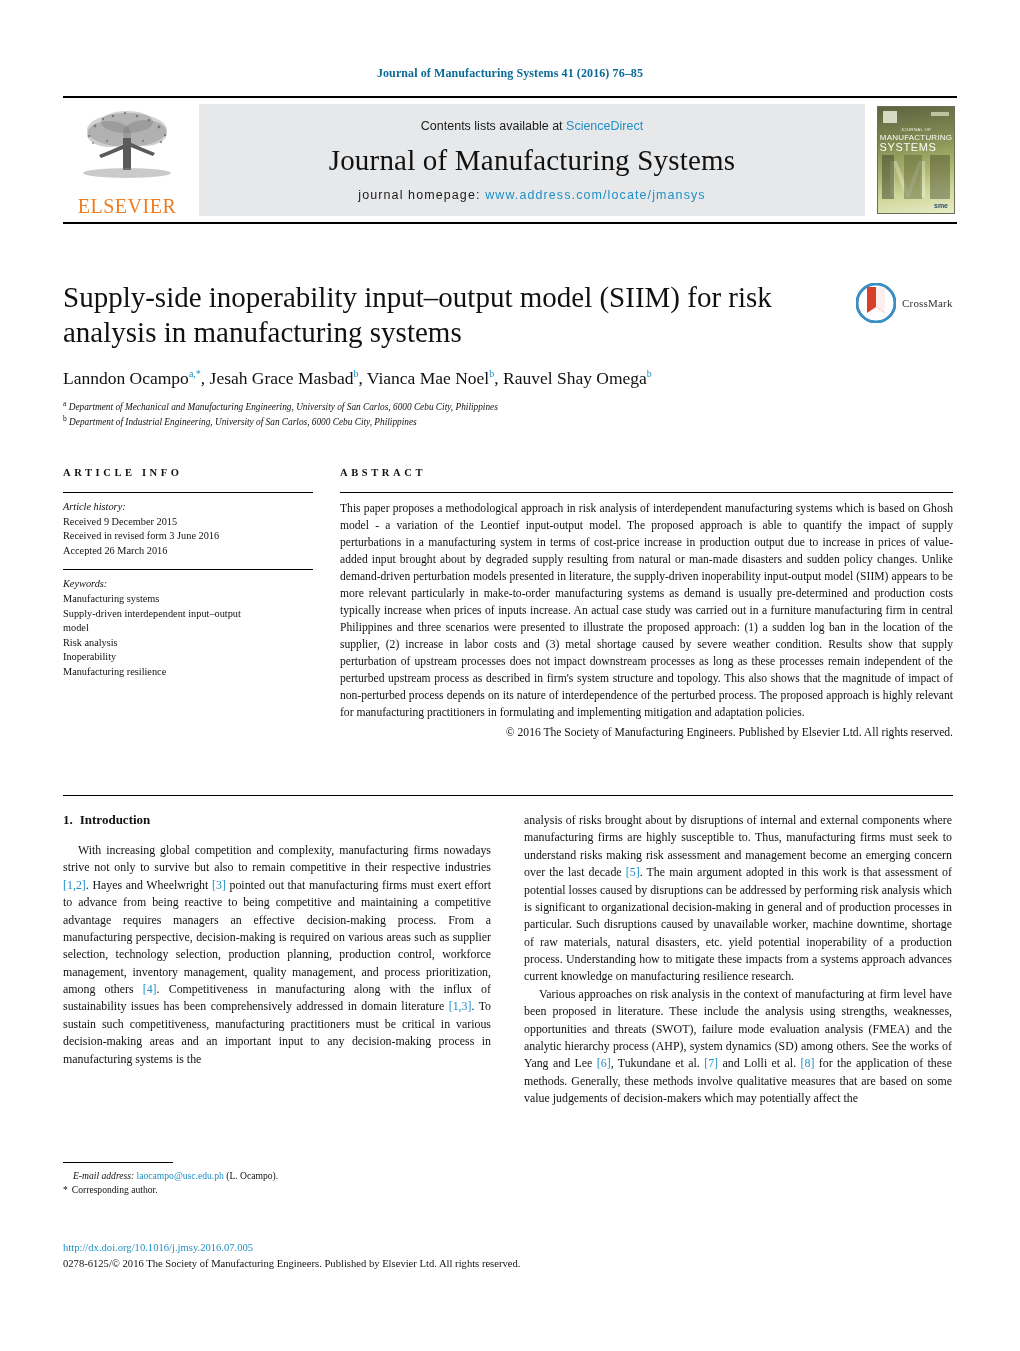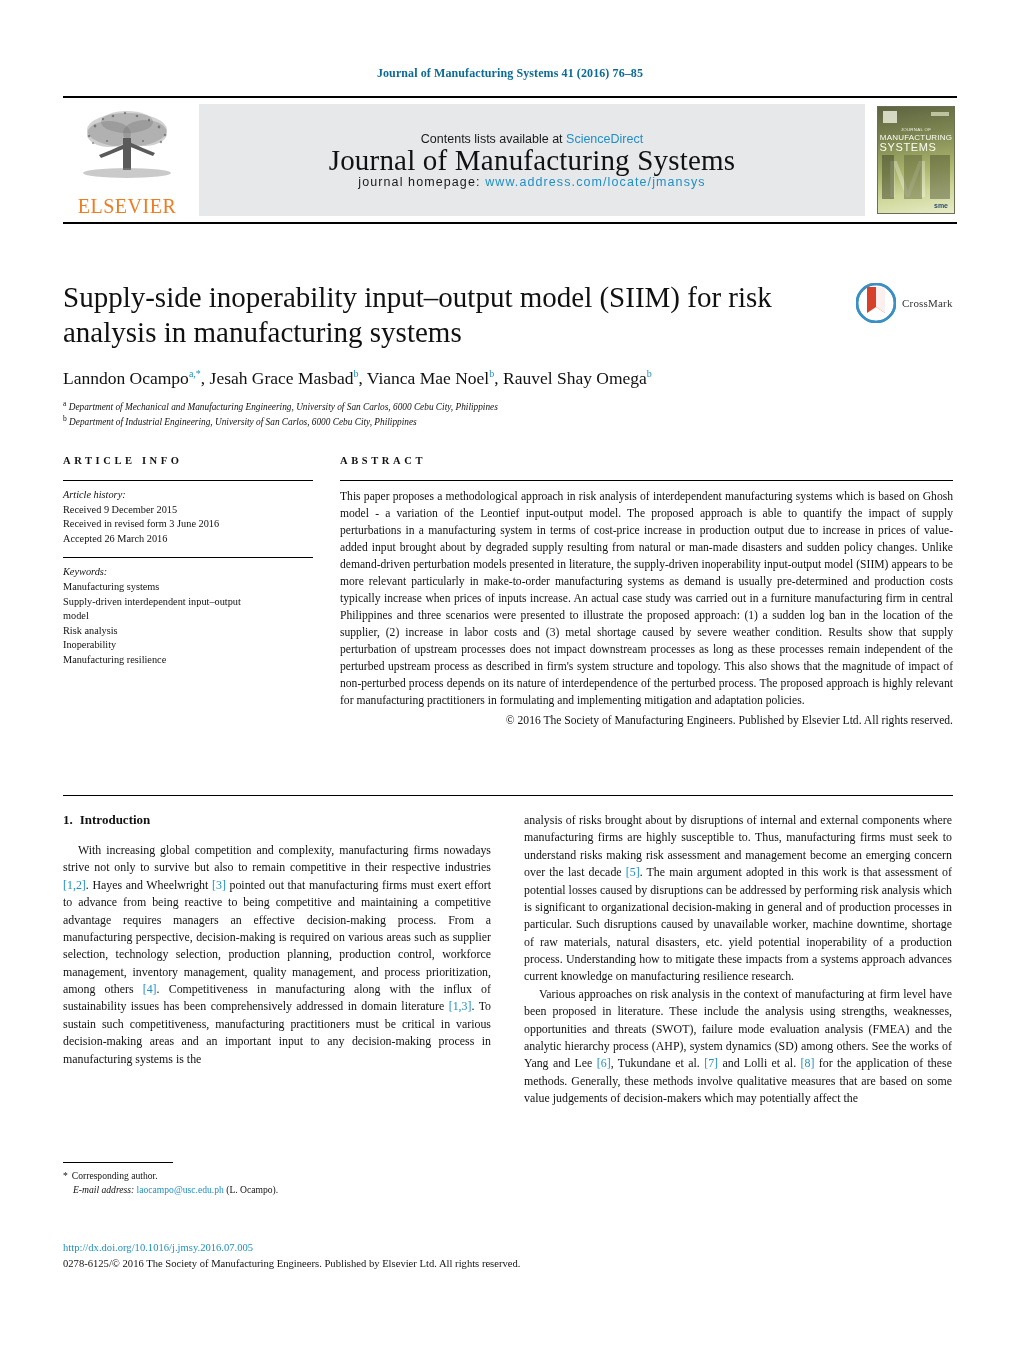--- a/index.html
+++ b/index.html
@@ -58,20 +58,21 @@
     margin-top: 12px;
   }
   .masthead-center {
     flex: 1 1 auto;
     background: #e7e8ea;
     margin: 6px 8px 6px 8px;
     display: flex;
     flex-direction: column;
     align-items: center;
     justify-content: center;
+    gap: 13px;
     padding: 6px 0;
   }
   .contents-line {
     font-family: "Liberation Sans", sans-serif;
     font-size: 12.5px;
     color: #1a1a1a;
   }
   .contents-line .sd { color: #1f8fc6; }
   .journal-title {
     font-family: "Liberation Serif", serif;
@@ -186,21 +187,21 @@
   }
   .abs-col {
     position: absolute; top: 455px; left: 340px; width: 613px;
   }
   .sect-label {
     font-family: "Liberation Serif", serif;
     font-weight: bold;
     font-size: 10.5px;
     letter-spacing: 3.6px;
     color: #111;
-    margin: 0 0 14px 0;
+    margin: 12px 0 14px 0;
   }
   .info-col .hr1 { border-top: 1.2px solid #000; margin-bottom: 7px; }
   .abs-col .hr1 { border-top: 1.2px solid #000; margin-bottom: 8px; }
 
   .info-group { font-size: 10.3px; line-height: 1.42; color: #111; }
   .info-group .ital { font-style: italic; }
   .info-sep { border-top: 1.2px solid #000; margin: 11px 0 7px 0; }
 
   .abstract-body {
     font-size: 11.6px;
@@ -397,28 +398,28 @@
       <p class="body-p first">With increasing global competition and complexity, manufacturing firms nowadays strive not only to survive but also to remain competitive in their respective industries <span class="ref">[1,2]</span>. Hayes and Wheelwright <span class="ref">[3]</span> pointed out that manufacturing firms must exert effort to advance from being reactive to being competitive and maintaining a competitive advantage requires managers an effective decision-making process. From a manufacturing perspective, decision-making is required on various areas such as supplier selection, technology selection, production planning, production control, workforce management, inventory management, quality management, and process prioritization, among others <span class="ref">[4]</span>. Competitiveness in manufacturing along with the influx of sustainability issues has been comprehensively addressed in domain literature <span class="ref">[1,3]</span>. To sustain such competitiveness, manufacturing practitioners must be critical in various decision-making areas and an important input to any decision-making process in manufacturing systems is the</p>
     </div>
     <div class="col">
       <p class="body-p">analysis of risks brought about by disruptions of internal and external components where manufacturing firms are highly susceptible to. Thus, manufacturing firms must seek to understand risks making risk assessment and management become an emerging concern over the last decade <span class="ref">[5]</span>. The main argument adopted in this work is that assessment of potential losses caused by disruptions can be addressed by performing risk analysis which is significant to organizational decision-making in general and of production processes in particular. Such disruptions caused by unavailable worker, machine downtime, shortage of raw materials, natural disasters, etc. yield potential inoperability of a production process. Understanding how to mitigate these impacts from a systems approach advances current knowledge on manufacturing resilience research.</p>
       <p class="body-p">Various approaches on risk analysis in the context of manufacturing at firm level have been proposed in literature. These include the analysis using strengths, weaknesses, opportunities and threats (SWOT), failure mode evaluation analysis (FMEA) and the analytic hierarchy process (AHP), system dynamics (SD) among others. See the works of Yang and Lee <span class="ref">[6]</span>, Tukundane et al. <span class="ref">[7]</span> and Lolli et al. <span class="ref">[8]</span> for the application of these methods. Generally, these methods involve qualitative measures that are based on some value judgements of decision-makers which may potentially affect the</p>
     </div>
   </div>
 
   <div class="footnote">
     <div class="fn-rule"></div>
-    <div>
-      <span class="star">*</span><span>Corresponding author.</span>
-    </div>
     <div style="padding-left:10px">
       <span class="ital">E-mail address:</span>
       <span class="mail">laocampo@usc.edu.ph</span>
       <span>(L. Ocampo).</span>
     </div>
+    <div>
+      <span class="star">*</span><span>Corresponding author.</span>
+    </div>
   </div>
 
   <div class="footer">
     <span class="doi">http://dx.doi.org/10.1016/j.jmsy.2016.07.005</span>
     <span class="issn">0278-6125/© 2016 The Society of Manufacturing Engineers. Published by Elsevier Ltd. All rights reserved.</span>
   </div>
 
 </div>
 
 </body></html>

